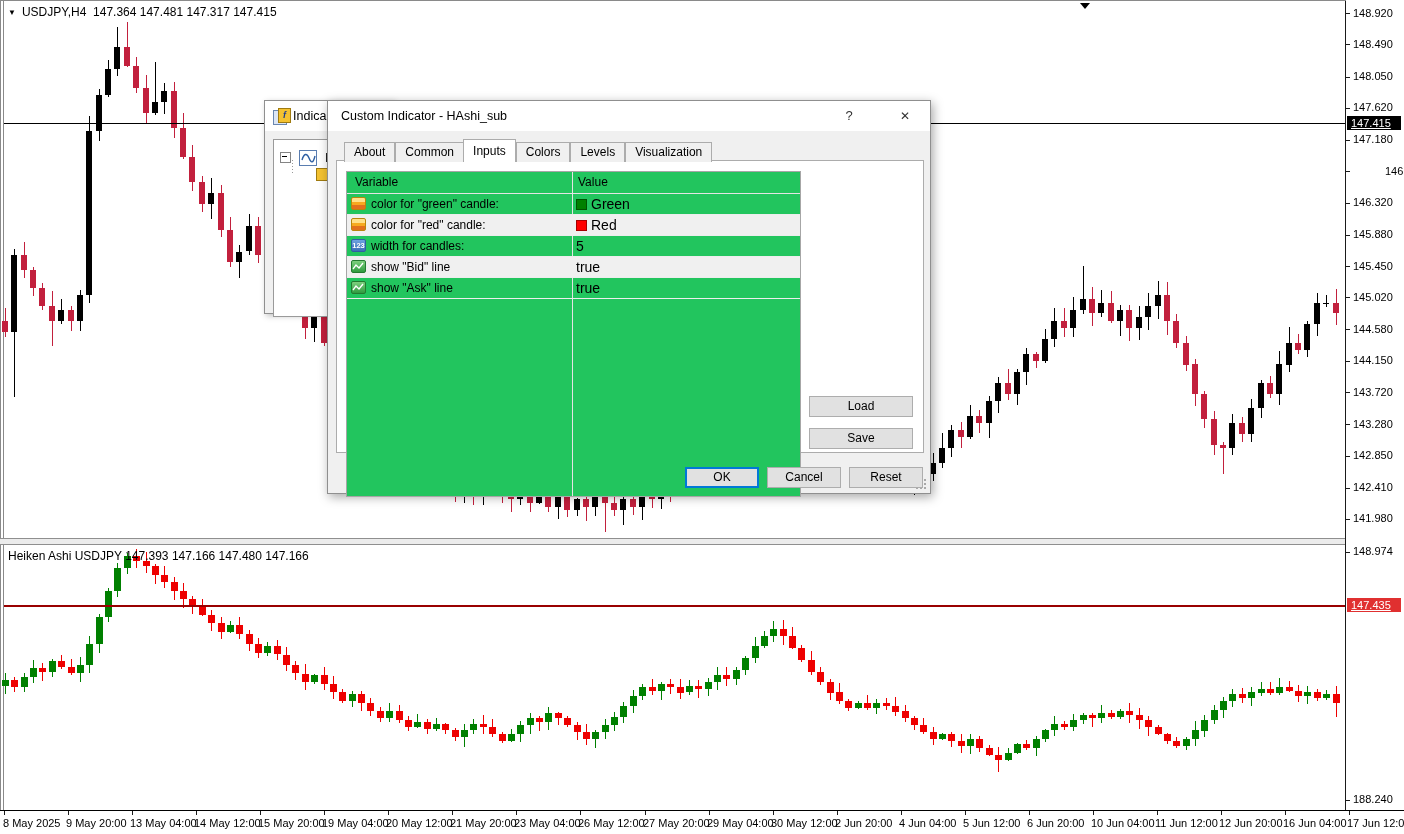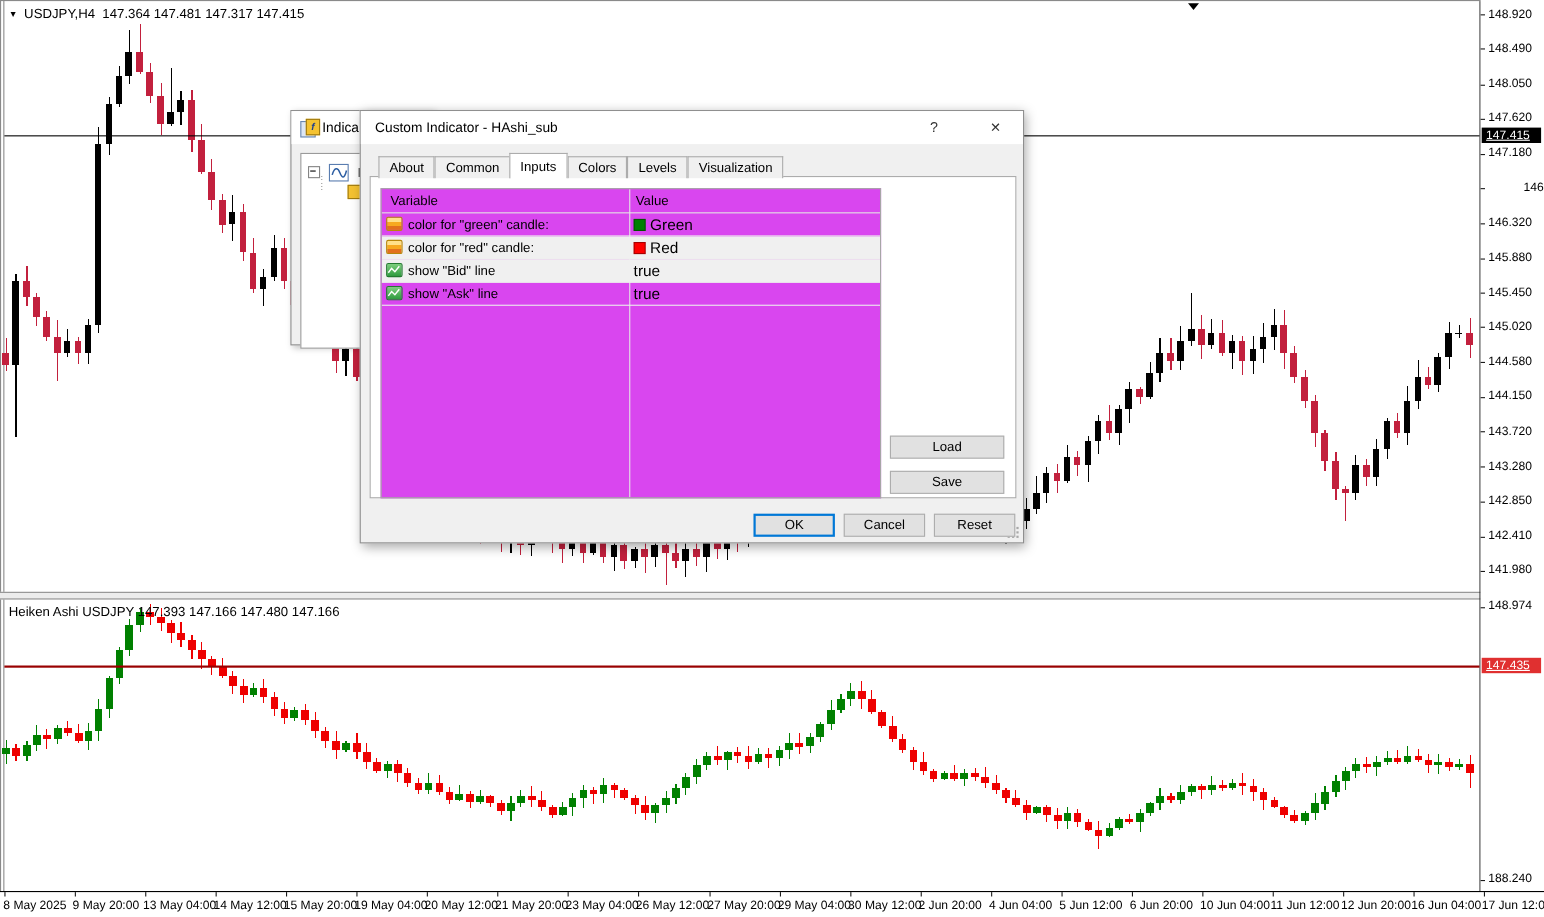--- a/index.html
+++ b/index.html
@@ -71,21 +71,21 @@
   .mini-ico{position:absolute;left:28px;top:2px;width:13px;height:11px;background:#f4c231;border:1px solid #a07b10;}
 
   
   .tabstrip{position:absolute;left:16px;top:38px;height:22px;z-index:2;white-space:nowrap;}
   .tab{display:inline-block;height:19px;line-height:19px;padding:0 9px;font-size:12px;color:#000;
     background:#f0f0f0;border:1px solid #acacac;border-bottom:none;margin-right:0px;vertical-align:bottom;}
   .tab.active{background:#fff;height:22px;line-height:22px;position:relative;z-index:3;
     margin-left:-1px;}
   .page{position:absolute;left:8px;top:59px;width:588px;height:293px;background:#fff;border:1px solid #acacac;box-sizing:border-box;z-index:1;}
 
-  .ptable{position:absolute;left:18px;top:70px;width:455px;height:282px;background:#d946ef;
+  .ptable{position:absolute;left:18px;top:70px;width:455px;height:326px;background:#22c55e;
     border:1px solid #a6a6a6;box-sizing:border-box;z-index:2;overflow:hidden;}
   .ptable .coldiv{position:absolute;left:225px;top:0;bottom:0;width:1px;background:#e4e4e4;}
   .phead{position:relative;height:21px;border-bottom:1px solid #e4e4e4;}
   .phead span{position:absolute;top:3px;font-size:12px;color:#000;}
   .ph-var{left:8px;} .ph-val{left:231px;}
   .t-row{position:relative;height:20px;border-bottom:1px solid #ededed;}
   .t-row.alt{background:#f0f0f0;}
   .p-icon{position:absolute;left:4px;top:3px;width:15px;height:13px;box-sizing:border-box;}
   .icon-color{background:linear-gradient(180deg,#ffe089 0 34%,#f7a920 34% 67%,#e2701d 67% 100%);
     border:1px solid #b8860b;border-radius:2px;}
@@ -846,20 +846,25 @@
           <div class="t-row">
             <span class="p-icon icon-color"></span>
             <span class="t-var">color for "green" candle:</span>
             <div class="t-val"><span class="swatch" style="background: rgb(0, 128, 0);"></span><span>Green</span></div>
           </div>
           <div class="t-row alt">
             <span class="p-icon icon-color"></span>
             <span class="t-var">color for "red" candle:</span>
             <div class="t-val"><span class="swatch" style="background: rgb(255, 0, 0);"></span><span>Red</span></div>
           </div>
+          <div class="t-row">
+            <span class="p-icon icon-num">123</span>
+            <span class="t-var">width for candles:</span>
+            <div class="t-val"><span>5</span></div>
+          </div>
           <div class="t-row alt">
             <span class="p-icon icon-line">
               <svg width="13" height="11">
                 <polyline points="1,8 4,4 7,7 11,2" fill="none" stroke="#fff" stroke-width="1.3"></polyline>
               </svg>
             </span>
             <span class="t-var">show "Bid" line</span>
             <div class="t-val"><span>true</span></div>
           </div>
           <div class="t-row">

